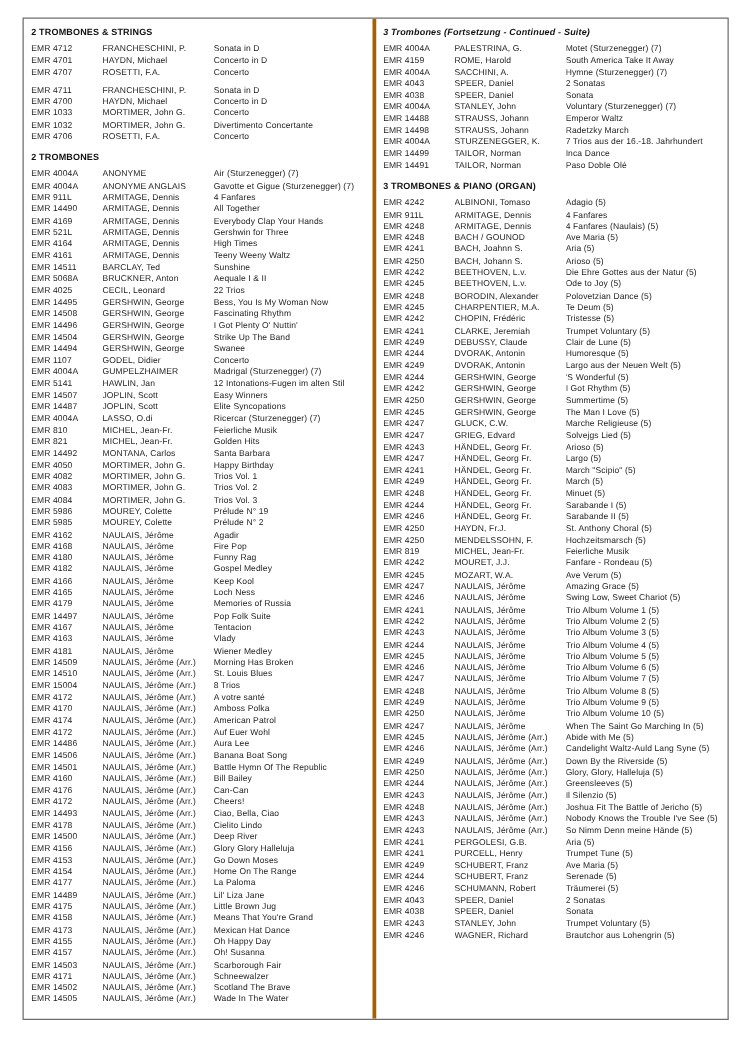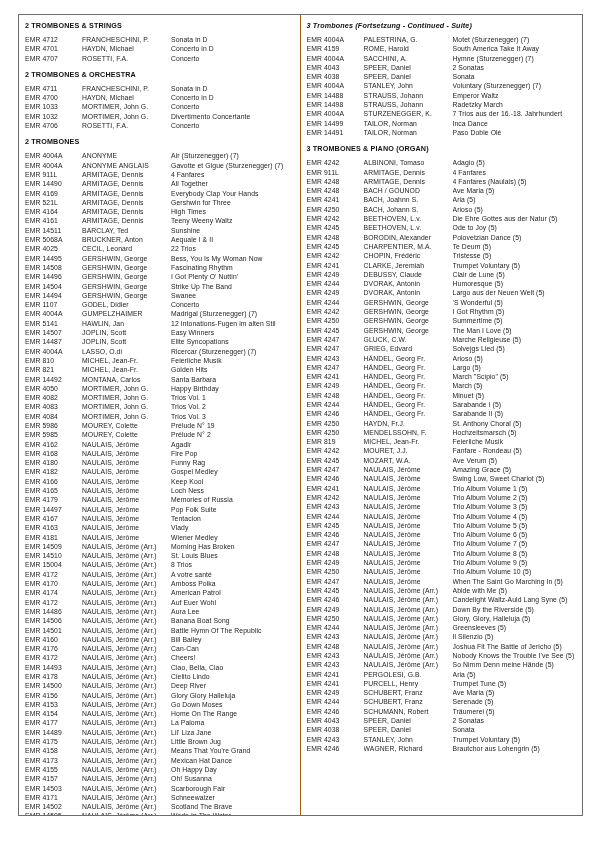--- a/index.html
+++ b/index.html
@@ -22,21 +22,21 @@
     border: 1px solid #6e6e6e;
     display: flex;
     overflow: hidden;
     background: #ffffff;
   }
   .col {
     width: 50%;
     padding: 3px 2px 0 6px;
     overflow: hidden;
   }
-  .col-left { border-right: 1px solid #a16207; }
+  .col-left { border-right: 3px solid #a16207; }
   .section { margin-bottom: 5px; }
   .section-header {
     font-size: 7.2px;
     font-weight: bold;
     letter-spacing: 0.15px;
     margin: 7px 0 5px 0;
     white-space: nowrap;
     color: #111;
   }
   .section:first-child .section-header { margin-top: 3px; }
@@ -70,21 +70,20 @@
             <span class="cell-composer">HAYDN, Michael</span>
             <span class="cell-title">Concerto in D</span>
           </div>
           <div class="row">
             <span class="cell-emr">EMR 4707</span>
             <span class="cell-composer">ROSETTI, F.A.</span>
             <span class="cell-title">Concerto</span>
           </div>
         </div>
         <div class="section">
-          <div class="section-header">2 TROMBONES &amp; ORCHESTRA</div>
           <div class="row">
             <span class="cell-emr">EMR 4711</span>
             <span class="cell-composer">FRANCHESCHINI, P.</span>
             <span class="cell-title">Sonata in D</span>
           </div>
           <div class="row">
             <span class="cell-emr">EMR 4700</span>
             <span class="cell-composer">HAYDN, Michael</span>
             <span class="cell-title">Concerto in D</span>
           </div>

